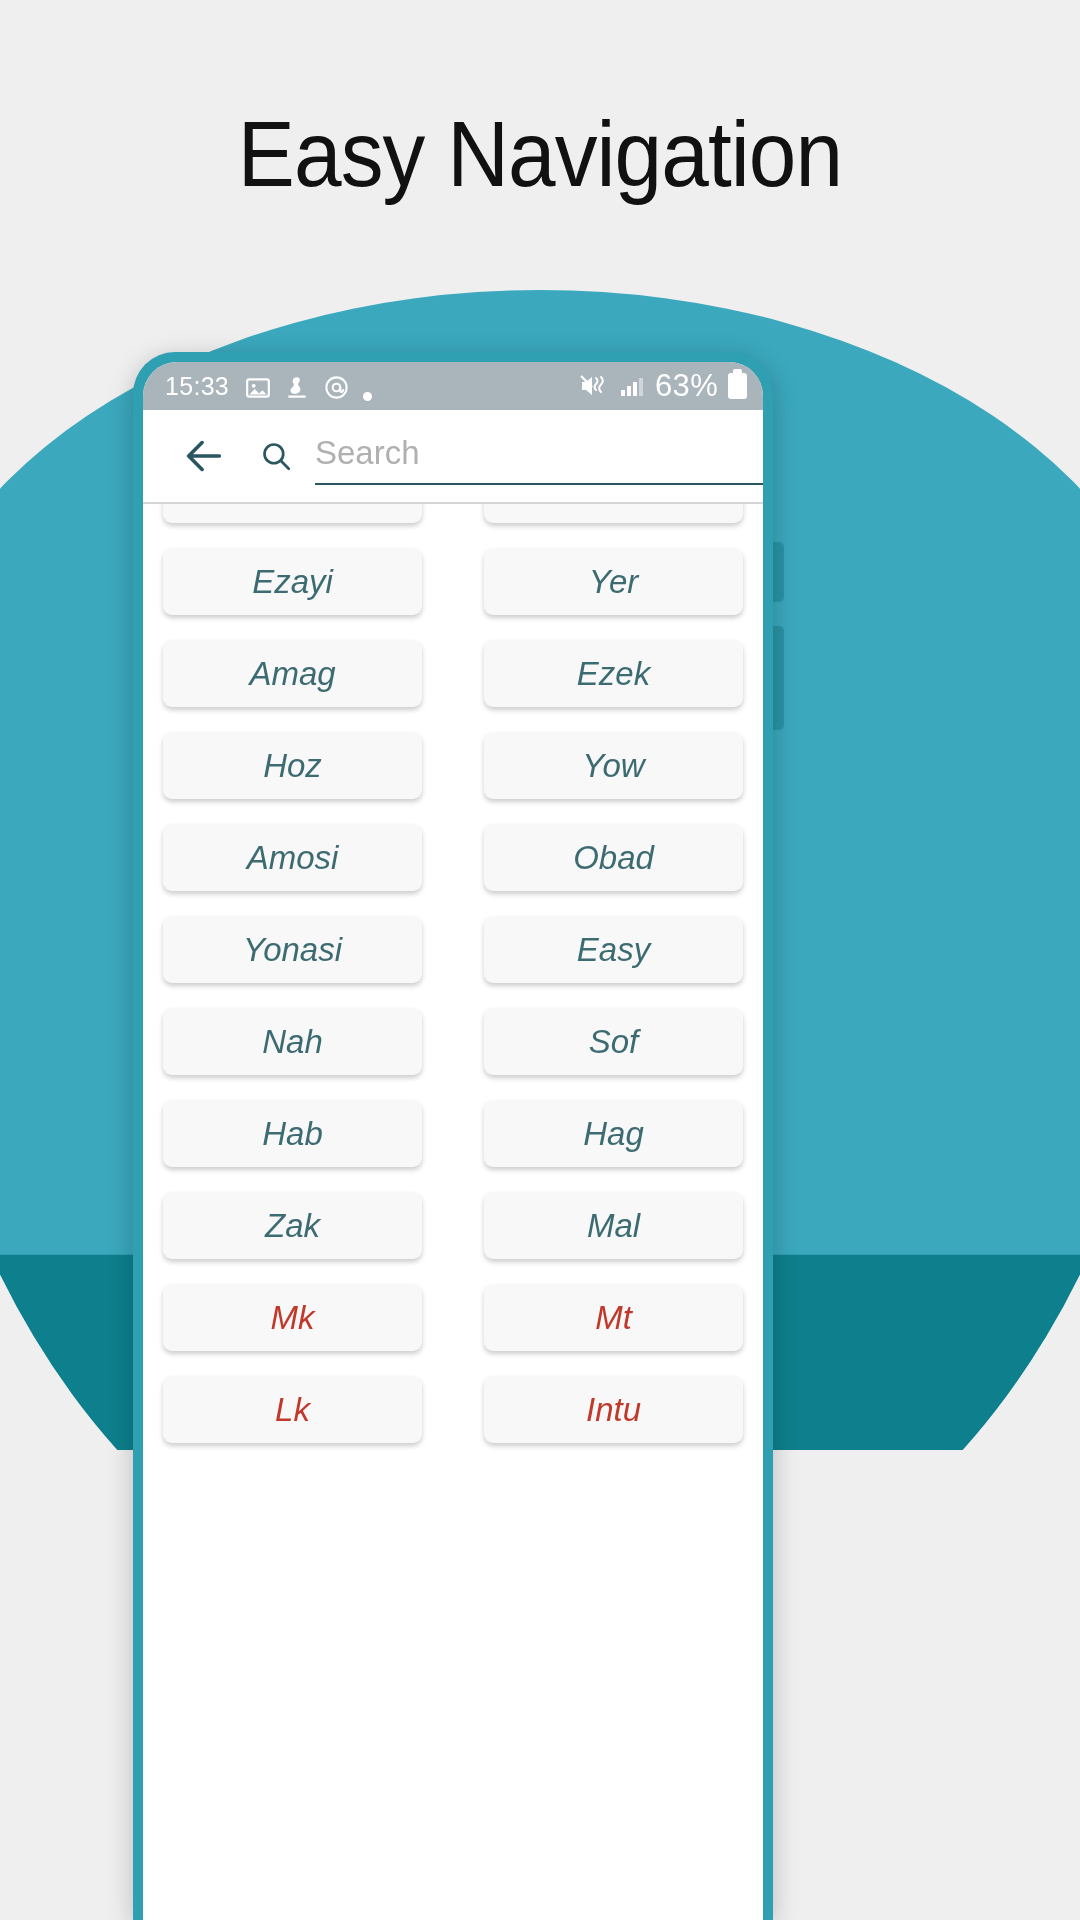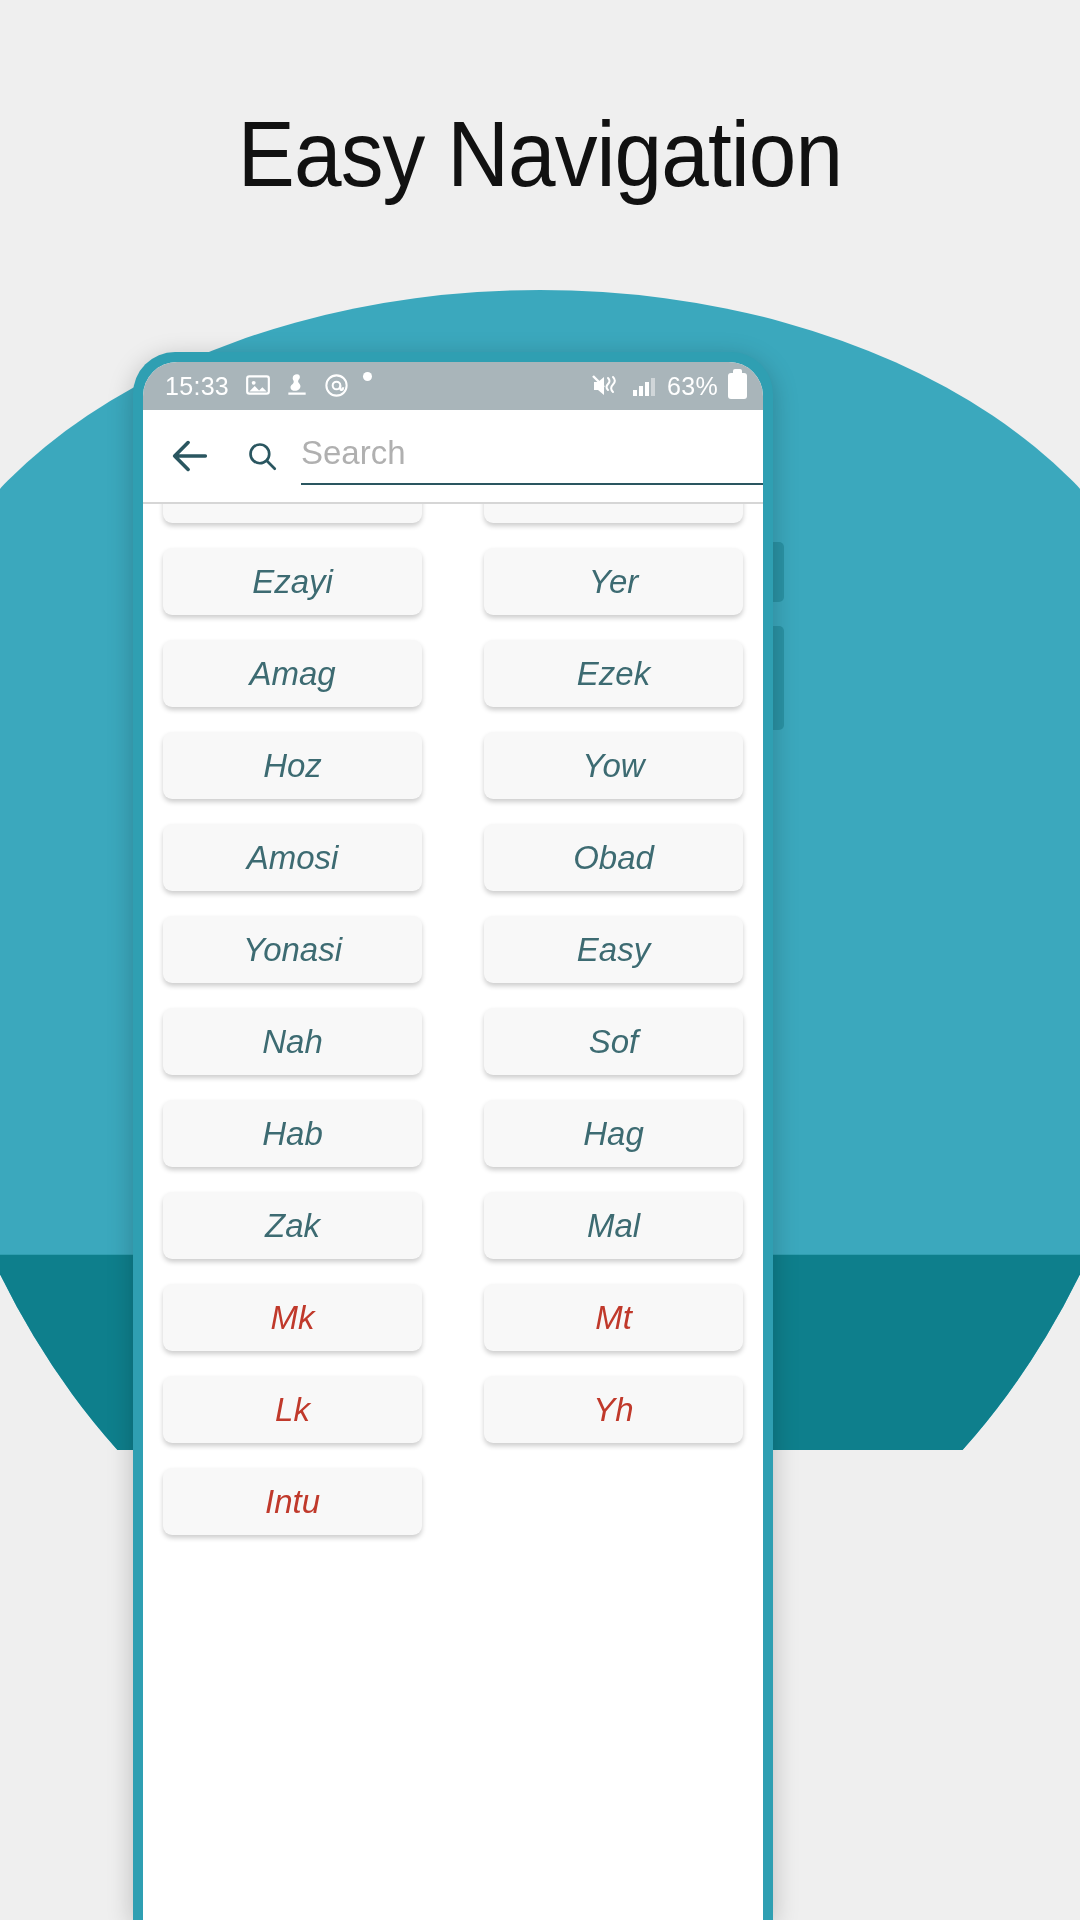--- a/index.html
+++ b/index.html
@@ -85,42 +85,42 @@
   .statusbar{
     height:48px;
     background:#a9b5ba;
     display:flex;
     align-items:center;
     padding:0 16px 0 22px;
     color:#ffffff;
     font-size:25px;
     letter-spacing:.3px;
   }
-  .sb-left{ display:flex; align-items:flex-start; gap:13px; flex:1; }
+  .sb-left{ display:flex; align-items:flex-end; gap:13px; flex:1; }
   .sb-right{ display:flex; align-items:center; gap:10px; }
   .sb-time{ font-size:25px; margin-right:3px; }
   .ic{ display:inline-flex; align-items:center; justify-content:center; }
   .dot-ic{ width:9px; height:9px; border-radius:50%; background:#fff; }
   .battery{
     width:19px; height:26px; border-radius:3px;
     background:#fff; position:relative;
   }
   .battery:before{
     content:""; position:absolute; top:-4px; left:5px;
     width:9px; height:4px; border-radius:2px 2px 0 0; background:#fff;
   }
-  .pct{ font-size:25px; }
+  .pct{ font-size:31px; }
 
   
   .searchbar{
     height:92px;
     background:#ffffff;
     display:flex;
     align-items:center;
-    padding:0 0 0 24px;
+    padding:0 0 0 38px;
     position:relative;
   }
   .back-arrow{ width:46px; height:46px; flex:none; }
   .search-icon{ width:34px; height:34px; margin-left:32px; flex:none; }
   .search-field{
     flex:1;
     margin-left:22px;
     margin-right:0;
     height:58px;
     display:flex;
@@ -265,19 +265,18 @@
           <div class="cell">Easy</div>
           <div class="cell">Nah</div>
           <div class="cell">Sof</div>
           <div class="cell">Hab</div>
           <div class="cell">Hag</div>
           <div class="cell">Zak</div>
           <div class="cell">Mal</div>
           <div class="cell nt">Mk</div>
           <div class="cell nt">Mt</div>
           <div class="cell nt">Lk</div>
-          <div class="cell nt">Yh</div>
           <div class="cell nt">Intu</div>
         </div>
     </div>
 
   </div>
 </div>
 
 </body></html>

